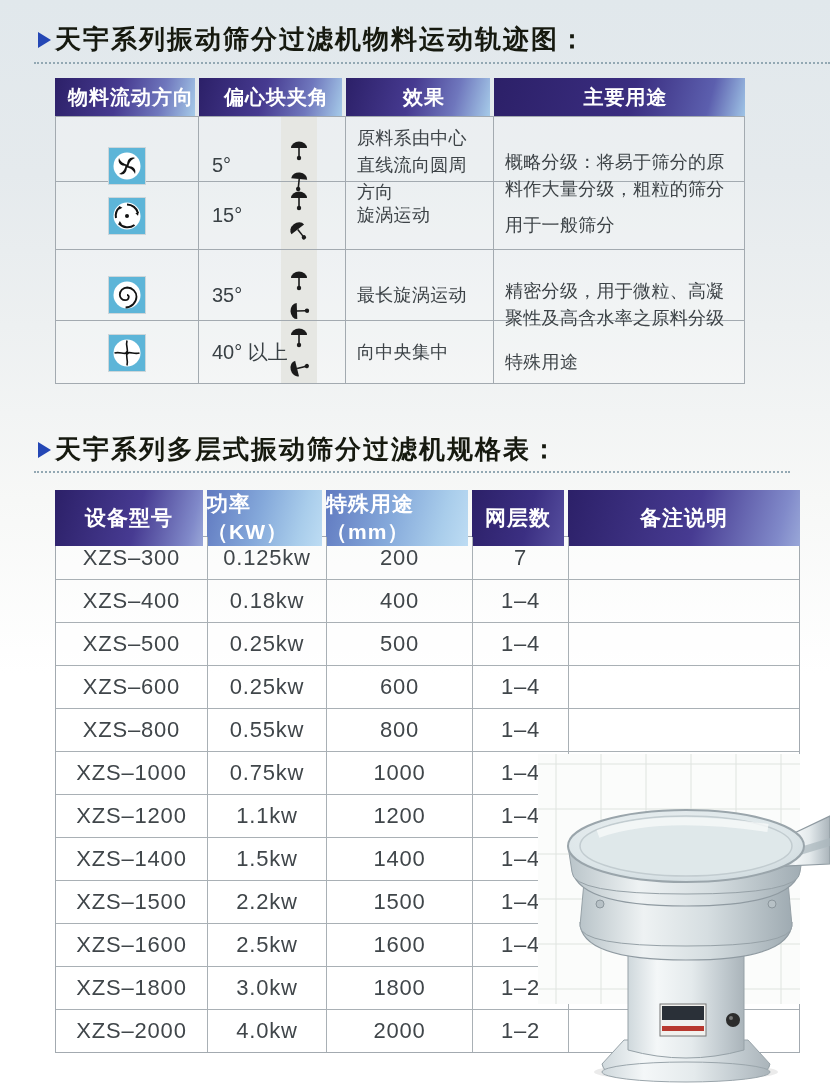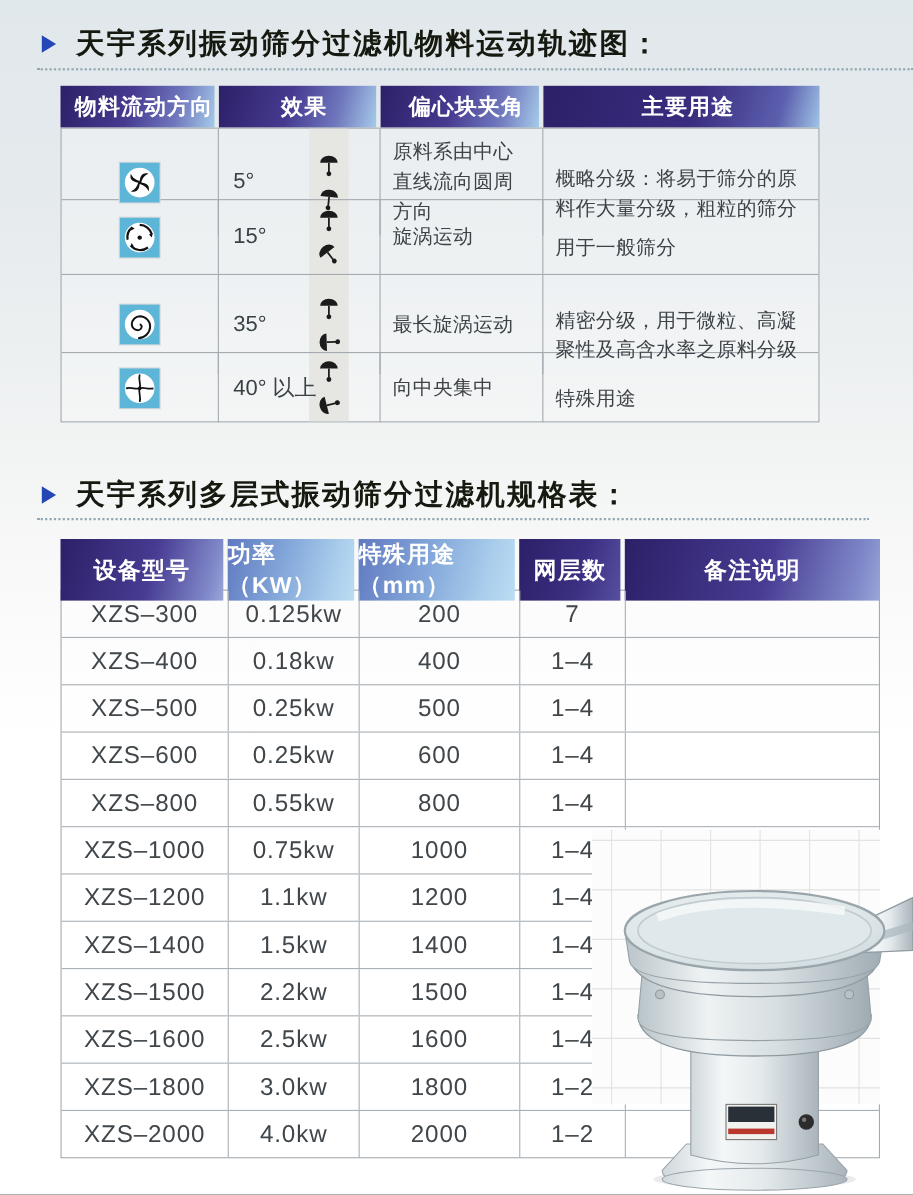--- a/index.html
+++ b/index.html
@@ -2,21 +2,21 @@
 <html><head>
 <meta charset="utf-8">
 <style>
   html,body{margin:0;padding:0;background:#888;}
   .page{
     position:relative;width:830px;height:1086px;overflow:hidden;margin:0 auto;
     background:linear-gradient(180deg,#e1e8ec 0%,#e5eaed 16%,#edf0f1 30%,#f7f8f7 46%,#ffffff 62%,#ffffff 100%);
     font-family:"Liberation Sans","DejaVu Sans",sans-serif;
   }
   
-  .sec-title{position:absolute;left:38px;display:flex;align-items:center;gap:18px;
+  .sec-title{position:absolute;left:38px;display:flex;align-items:center;gap:4px;
     font-weight:bold;font-size:26px;color:#16190f;letter-spacing:2px;white-space:nowrap;}
   .tri{width:0;height:0;border-left:13px solid #2447b5;border-top:8px solid transparent;border-bottom:8px solid transparent;}
   .dots{position:absolute;height:0;border-top:2px dotted #93a8b3;}
 
   
   .t1{position:absolute;left:55px;top:78px;width:690px;}
   .t1-head{display:grid;grid-template-columns:144px 147px 148px 251px;height:38px;}
   .h-cell{display:flex;align-items:center;justify-content:center;color:#fff;font-weight:bold;
     font-size:20px;letter-spacing:1px;}
   .t1-head .h-cell{margin-right:4px;padding-left:12px;}
@@ -61,22 +61,22 @@
 
   <div class="sec-title" style="top:22px;">
     <span class="tri"></span>
     <span>天宇系列振动筛分过滤机物料运动轨迹图：</span>
   </div>
   <div class="dots" style="left:34px;top:62px;width:796px;"></div>
 
   <div class="t1">
     <div class="t1-head">
       <div class="h-cell g-dark">物料流动方向</div>
+      <div class="h-cell g-dark">偏心块夹角</div>
       <div class="h-cell g-dark">效果</div>
-      <div class="h-cell g-dark">偏心块夹角</div>
       <div class="h-cell g-dark2">主要用途</div>
     </div>
     <div class="t1-body">
       <div class="weight-band"></div>
 
       <div class="t1-row" style="height:64px;">
         <div class="td col-flow">
           <span class="flow-box">
             <svg width="30" height="30" viewBox="0 0 30 30">
               <circle cx="15" cy="15" r="13.5" fill="#ffffff"></circle>

